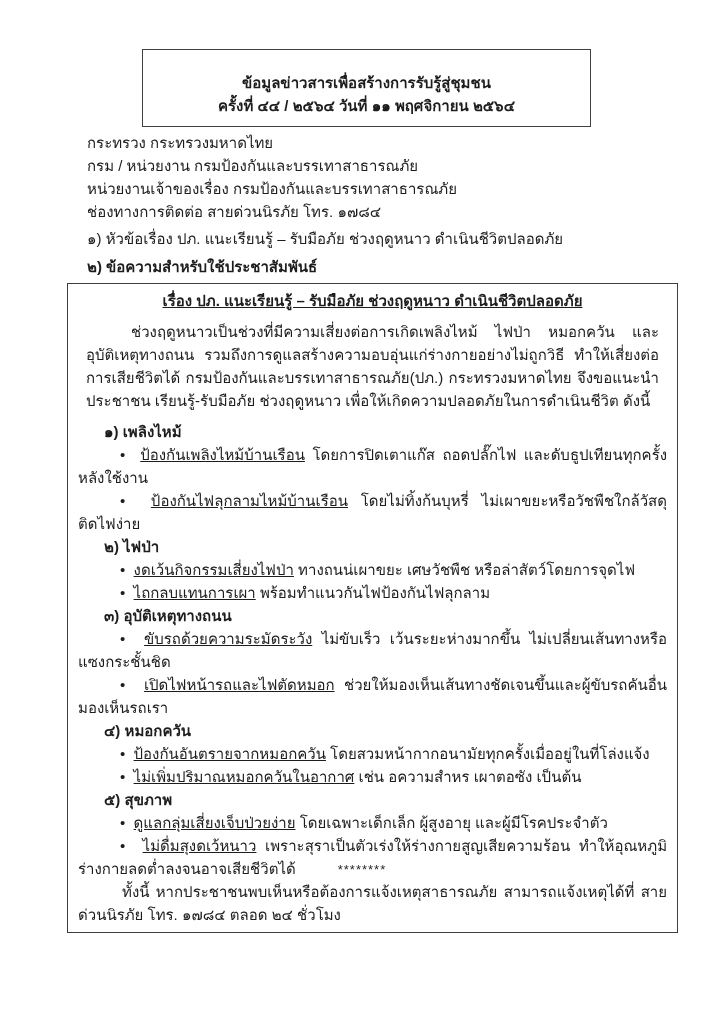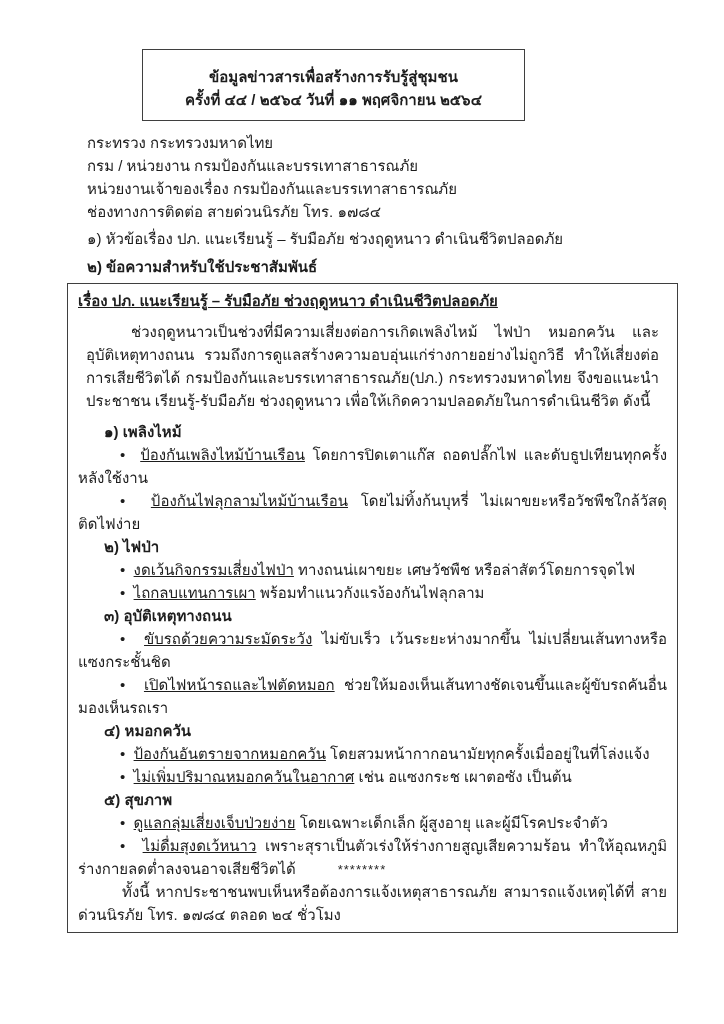--- a/index.html
+++ b/index.html
@@ -8,40 +8,40 @@
     width: 724px; height: 1024px;
     background: #ffffff;
     font-family: "Liberation Sans", "DejaVu Sans", sans-serif;
     color: #1d1d1d;
     font-size: 15px;
     line-height: 23px;
   }
   .page { position: relative; width: 724px; height: 1024px; overflow: hidden; background: #ffffff; }
 
   .header-box {
-    position: absolute; left: 142px; top: 49px; width: 383px;
+    position: absolute; left: 142px; top: 49px; width: 449px;
     border: 1px solid #3f3f3f;
-    padding: 15px 10px 9px;
+    padding: 21px 10px 9px;
     text-align: center;
     font-weight: bold;
   }
 
   .meta-block { position: absolute; left: 87px; top: 131px; width: 580px; }
   .meta-line { white-space: nowrap; }
   .label { font-weight: normal; }
 
   .item-1 { position: absolute; left: 87px; top: 227px; width: 580px; white-space: nowrap; }
   .item-2 { position: absolute; left: 87px; top: 255px; width: 580px; font-weight: bold; }
 
   .content-box {
     position: absolute; left: 67px; top: 283px; width: 611px; min-height: 572px;
     border: 1px solid #3f3f3f;
     padding: 5px 10px 6px;
   }
-  .box-title { text-align: left; font-weight: bold; text-decoration: underline; margin: 0 0 3px 0; }
+  .box-title { text-align: center; font-weight: bold; text-decoration: underline; margin: 0 0 3px 0; }
   .intro { margin: 8px; text-indent: 45px; text-align: justify; }
   .section-heading { font-weight: bold; text-indent: 26px; }
   .bullet { text-indent: 42px; text-align: justify; }
   .bullet::before { content: "\2022\00A0"; }
   .bullet .lead { text-decoration: underline; }
   .closing { text-indent: 44px; text-align: justify; }
 
   .footer-mark {
     position: absolute; left: 0; top: 858px; width: 724px;
     text-align: center; font-size: 13px; letter-spacing: 1px; color: #2a2a2a;
@@ -94,37 +94,37 @@
     </div>
     <div class="bullet">
       <span class="lead">ป้องกันไฟลุกลามไหม้บ้านเรือน</span><span> โดยไม่ทิ้งก้นบุหรี่ ไม่เผาขยะหรือวัชพืชใกล้วัสดุติดไฟง่าย</span>
     </div>
 
     <div class="section-heading">๒) ไฟป่า</div>
     <div class="bullet">
       <span class="lead">งดเว้นกิจกรรมเสี่ยงไฟป่า</span><span> ทางถนน่เผาขยะ เศษวัชพืช หรือล่าสัตว์โดยการจุดไฟ</span>
     </div>
     <div class="bullet">
-      <span class="lead">ไถกลบแทนการเผา</span><span> พร้อมทำแนวกังแรง้องกันไฟลุกลาม</span>
+      <span class="lead">ไถกลบแทนการเผา</span><span> พร้อมทำแนวกันไฟป้องกันไฟลุกลาม</span>
     </div>
 
     <div class="section-heading">๓) อุบัติเหตุทางถนน</div>
     <div class="bullet">
       <span class="lead">ขับรถด้วยความระมัดระวัง</span><span> ไม่ขับเร็ว เว้นระยะห่างมากขึ้น ไม่เปลี่ยนเส้นทางหรือแซงกระชั้นชิด</span>
     </div>
     <div class="bullet">
       <span class="lead">เปิดไฟหน้ารถและไฟตัดหมอก</span><span> ช่วยให้มองเห็นเส้นทางชัดเจนขึ้นและผู้ขับรถคันอื่นมองเห็นรถเรา</span>
     </div>
 
     <div class="section-heading">๔) หมอกควัน</div>
     <div class="bullet">
       <span class="lead">ป้องกันอันตรายจากหมอกควัน</span><span> โดยสวมหน้ากากอนามัยทุกครั้งเมื่ออยู่ในที่โล่งแจ้ง</span>
     </div>
     <div class="bullet">
-      <span class="lead">ไม่เพิ่มปริมาณหมอกควันในอากาศ</span><span> เช่น อแซงกระช เผาตอซัง เป็นต้น</span>
+      <span class="lead">ไม่เพิ่มปริมาณหมอกควันในอากาศ</span><span> เช่น อความสำหร เผาตอซัง เป็นต้น</span>
     </div>
 
     <div class="section-heading">๕) สุขภาพ</div>
     <div class="bullet">
       <span class="lead">ดูแลกลุ่มเสี่ยงเจ็บป่วยง่าย</span><span> โดยเฉพาะเด็กเล็ก ผู้สูงอายุ และผู้มีโรคประจำตัว</span>
     </div>
     <div class="bullet">
       <span class="lead">ไม่ดื่มสุงดเว้หนาว</span><span> เพราะสุราเป็นตัวเร่งให้ร่างกายสูญเสียความร้อน ทำให้อุณหภูมิร่างกายลดต่ำลงจนอาจเสียชีวิตได้</span>
     </div>
 

